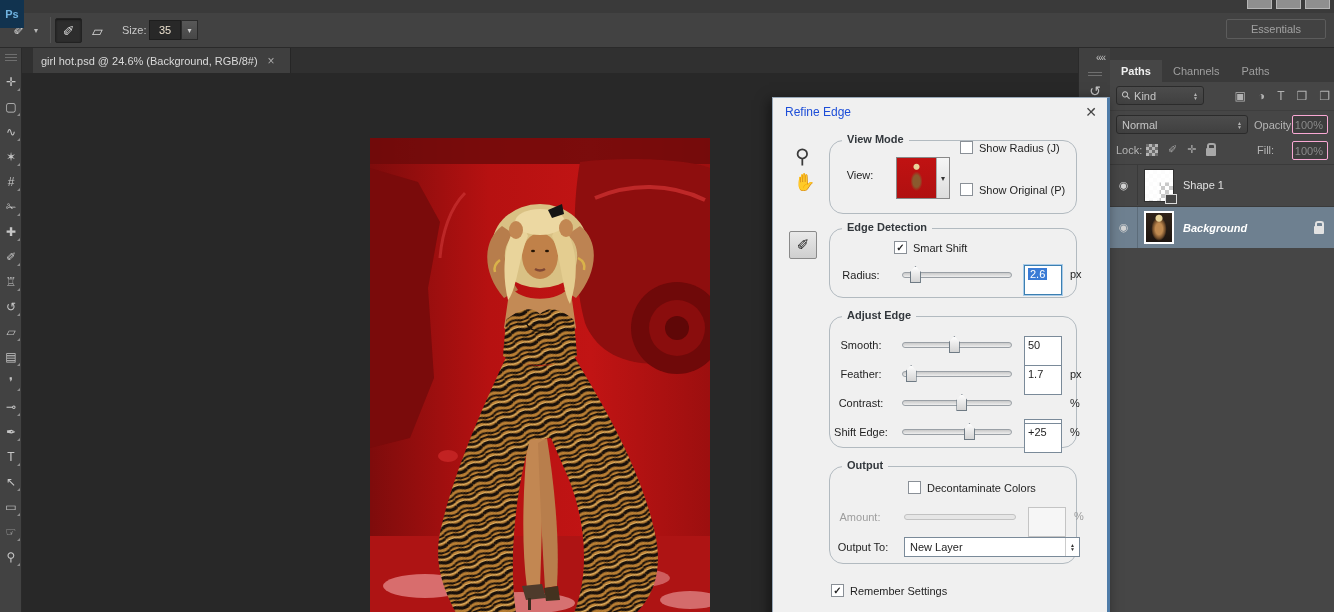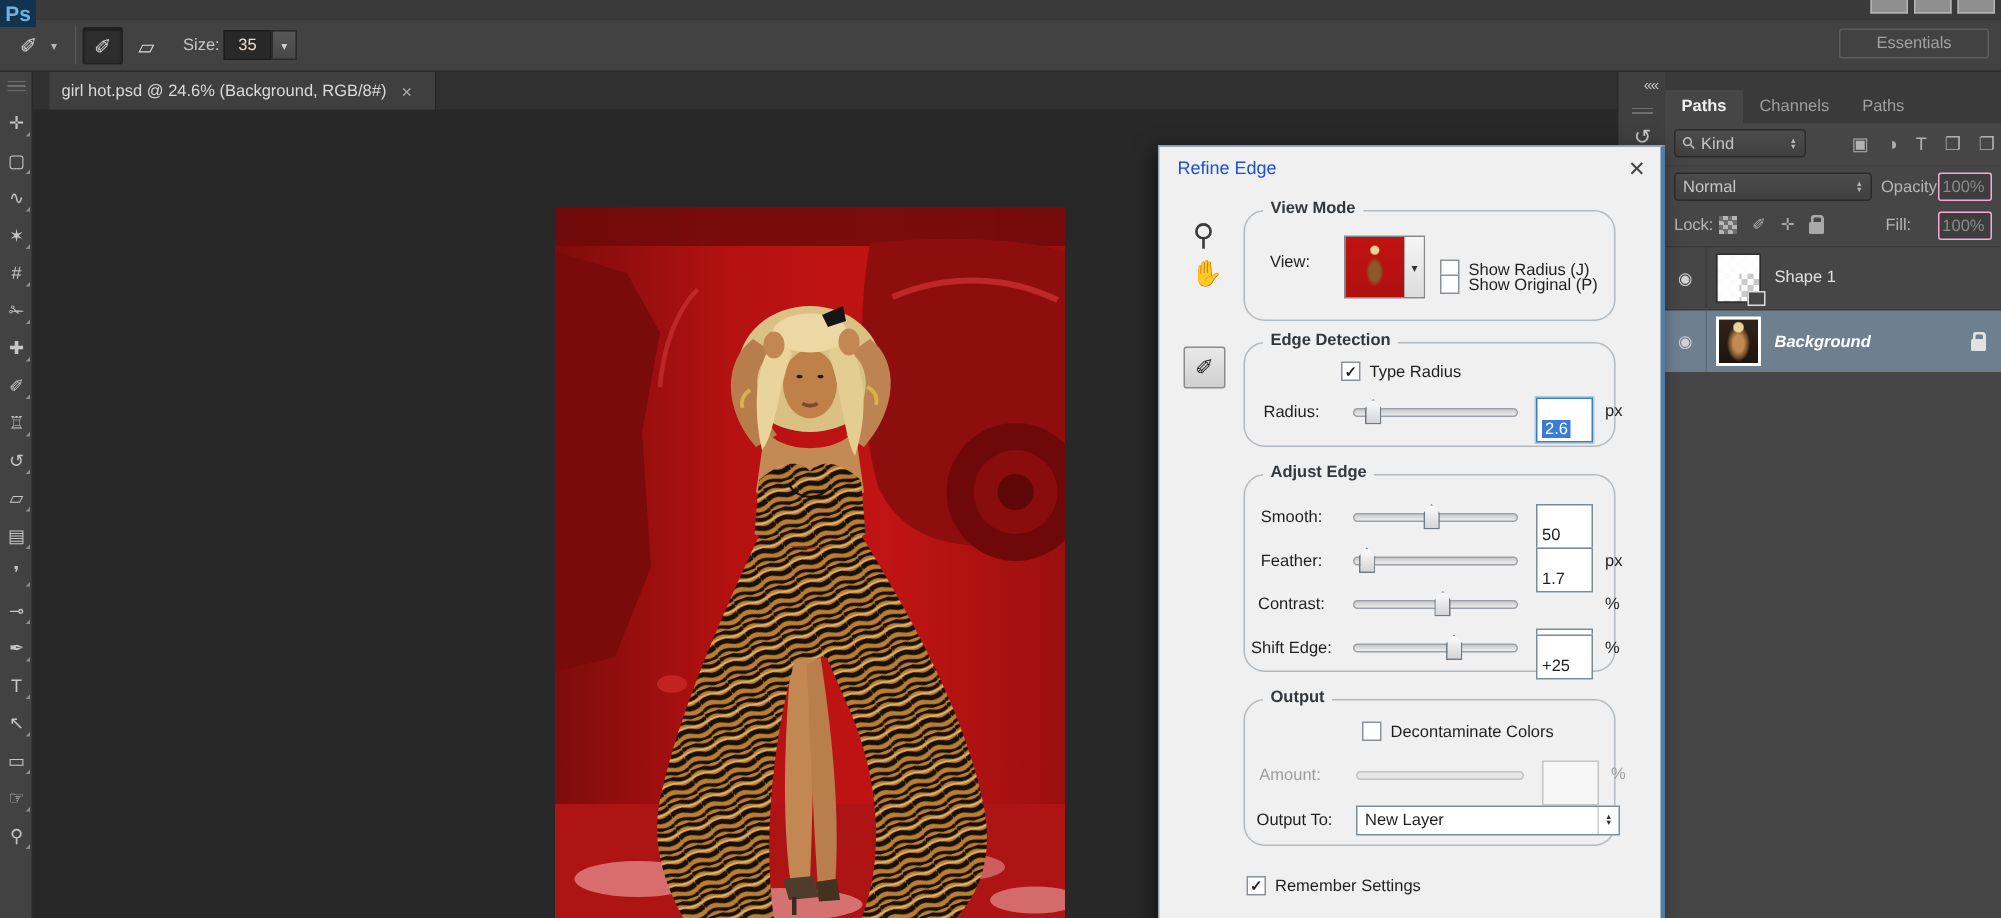--- a/index.html
+++ b/index.html
@@ -1,21 +1,21 @@
 <!DOCTYPE html>
 <html><head>
 <meta charset="utf-8">
 <style>
   * { margin:0; padding:0; box-sizing:border-box; }
   html,body { width:1334px; height:612px; overflow:hidden; }
   body { font-family:"Liberation Sans", sans-serif; background:#282828; position:relative; font-size:11px; -webkit-font-smoothing:antialiased; }
 
   
   .menubar { position:absolute; left:0; top:0; width:1334px; height:13px; background:#3a3a3a; display:flex; align-items:flex-start; z-index:30; }
-  .ps-logo { width:24px; height:18px; background:#11334f; color:#6fb3e0; font-size:14px; font-weight:bold; display:flex; align-items:center; justify-content:center; margin-right:10px; }
+  .ps-logo { width:24px; height:28px; background:#11334f; color:#6fb3e0; font-size:11px; font-weight:bold; display:flex; align-items:center; justify-content:center; margin-right:10px; }
   .menu-items { display:flex; gap:21px; color:#d6d6d6; font-size:11px; padding-top:0px; }
   .menu-items span { cursor:default; line-height:11px; }
   .win-controls { position:absolute; right:4px; top:0; display:flex; gap:4px; }
   .win-controls .wbtn { width:25px; height:9px; background:#8f8f8f; border:1px solid #b5b5b5; border-top:none; }
 
   
   .optionsbar { position:absolute; left:0; top:13px; width:1334px; height:35px; background:#424242; border-bottom:1px solid #2a2a2a; z-index:29; }
   .ob-inner { position:relative; height:100%; }
   .ob-preset { position:absolute; left:6px; top:6px; width:26px; height:22px; color:#d8d8d8; font-size:14px; display:flex; align-items:center; justify-content:center; }
   .ob-preset-arrow { position:absolute; left:34px; top:13px; color:#b8b8b8; font-size:8px; }
@@ -93,21 +93,21 @@
   .dlg-hand { position:absolute; left:21px; top:74px; font-size:17px; color:#3a3a3a; }
   .dlg-brushbtn { position:absolute; left:16px; top:133px; width:28px; height:28px; background:linear-gradient(#e9e9e9,#cfcfcf); border:1px solid #8a8a8a; border-radius:2px; display:flex; align-items:center; justify-content:center; font-size:15px; color:#222; }
 
   .group { position:absolute; left:56px; width:248px; border:1px solid #b2bac0; border-radius:14px; }
   .legend { position:absolute; top:-8px; left:12px; background:#f0f0f0; padding:0 5px; font-weight:bold; color:#32373c; }
   .cb { width:13px; height:13px; background:#fff; border:1px solid #8a9097; display:inline-flex; align-items:center; justify-content:center; font-size:10px; font-weight:bold; color:#222; flex:none; }
   .cbrow { position:absolute; display:flex; align-items:center; gap:6px; }
   .rowlabel { position:absolute; text-align:center; color:#1e1e1e; }
   .strack { position:absolute; height:6px; background:linear-gradient(#c9c9c9,#eeeeee); border:1px solid #9aa0a6; border-radius:3px; }
   .sthumb { position:absolute; top:-7px; width:11px; height:17px; margin-left:-6px; background:linear-gradient(#fdfdfd,#d4d4d4); border:1px solid #6e7a84; clip-path:polygon(50% 0,100% 35%,100% 100%,0 100%,0 35%); }
-  .vbox { position:absolute; width:38px; height:18px; background:#fff; border:1px solid #7a8a99; display:flex; align-items:flex-start; padding:14px 3px; }
+  .vbox { position:absolute; width:38px; height:18px; background:#fff; border:1px solid #7a8a99; display:flex; align-items:flex-end; padding:14px 3px; }
   .vbox.focus { border:1px solid #3c7fb1; box-shadow:0 0 0 1px #a8cbe8; }
   .vbox .sel { background:#3a7bd5; color:#fff; padding:0 2px; }
   .unit { position:absolute; color:#1e1e1e; }
   .view-thumb { position:absolute; width:54px; height:42px; background:#fff; border:1px solid #888; display:flex; }
   .view-thumb .pic { width:40px; height:100%; border-right:1px solid #aaa;
      background: radial-gradient(circle 2.5px at 50% 22%, #e8d49a 0 2.5px, transparent 3.5px),
                  radial-gradient(ellipse 8px 13px at 50% 58%, #8a5a2e 0 45%, transparent 75%),
                  linear-gradient(#c01212,#b01010); }
   .view-thumb .arrow { flex:1; display:flex; align-items:center; justify-content:center; font-size:8px; color:#333; background:linear-gradient(#f5f5f5,#ddd); }
   .ddl { position:absolute; height:20px; background:#fff; border:1px solid #7a8a99; display:flex; align-items:center; padding-left:5px; }
@@ -363,35 +363,35 @@
 
   <div class="group" style="top:42px; height:74px;">
     <span class="legend">View Mode</span>
     <span class="rowlabel" style="left:0; top:28px; width:60px;">View:</span>
     <div class="view-thumb" style="left:66px; top:16px;">
       <div class="pic"></div>
       <div class="arrow">
           <span>▾</span>
         </div>
     </div>
-    <div class="cbrow" style="left:130px; top:32px;">
+    <div class="cbrow" style="left:130px; top:0;">
       <span class="cb"></span>
       <span>Show Radius (J)</span>
     </div>
     <div class="cbrow" style="left:130px; top:42px;">
       <span class="cb"></span>
       <span>Show Original (P)</span>
     </div>
   </div>
 
   <div class="group" style="top:130px; height:70px;">
     <span class="legend">Edge Detection</span>
     <div class="cbrow" style="left:64px; top:12px;">
       <span class="cb on">✓</span>
-      <span>Type Radius</span>
+      <span>Smart Shift</span>
     </div>
     <span class="rowlabel" style="left:0; top:40px; width:62px;">Radius:</span>
     <div class="strack" style="left:72px; top:43px; width:110px;">
       <span class="sthumb" style="left: 12%;"></span>
     </div>
     <div class="vbox focus" style="left:194px; top:36px;">
       <span class="sel">2.6</span>
     </div>
     <span class="unit" style="left:240px; top:39px;">px</span>
   </div>

